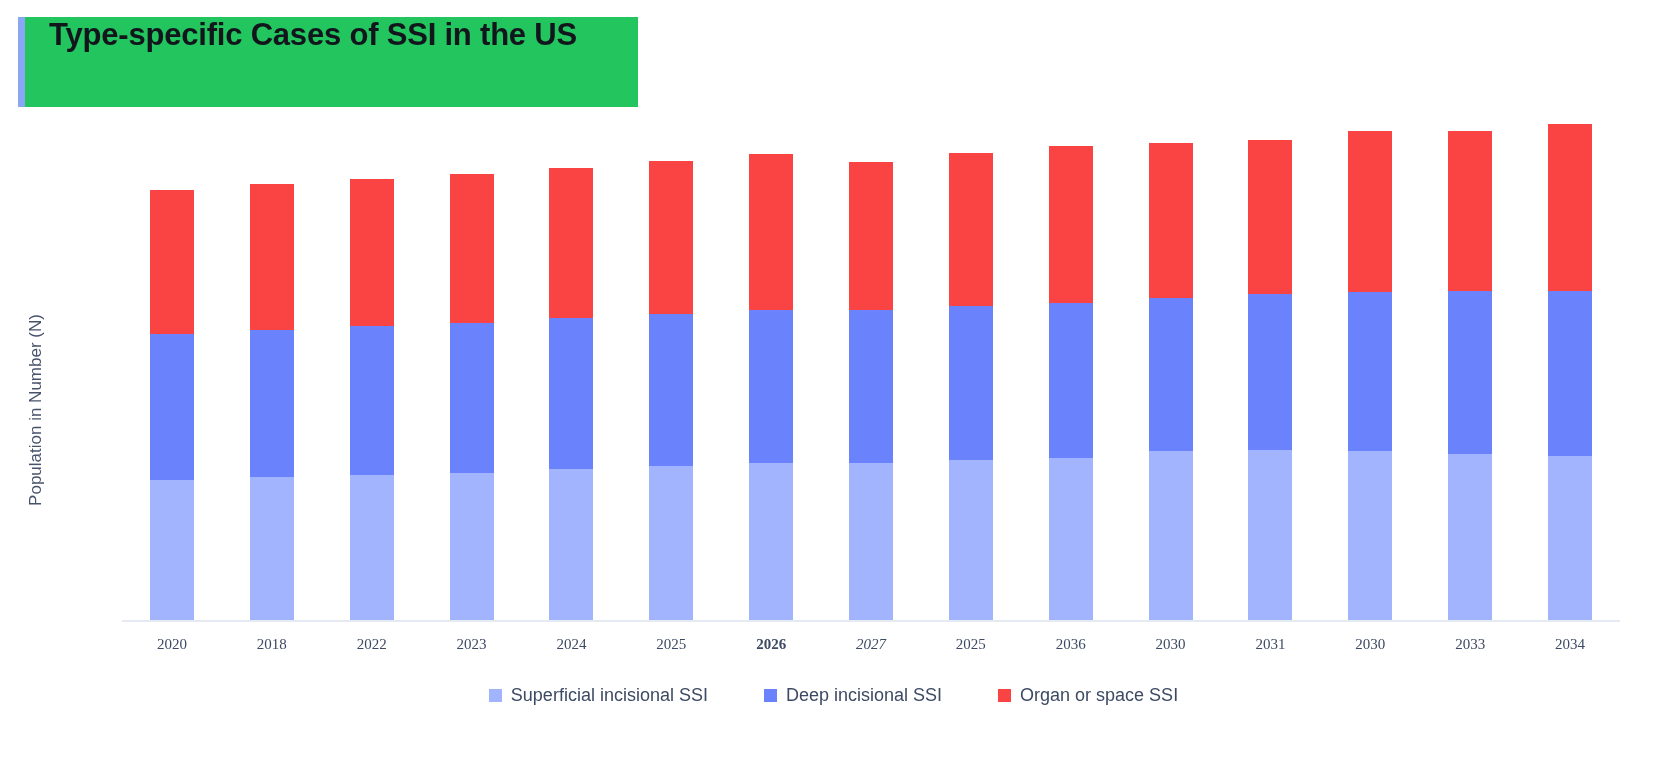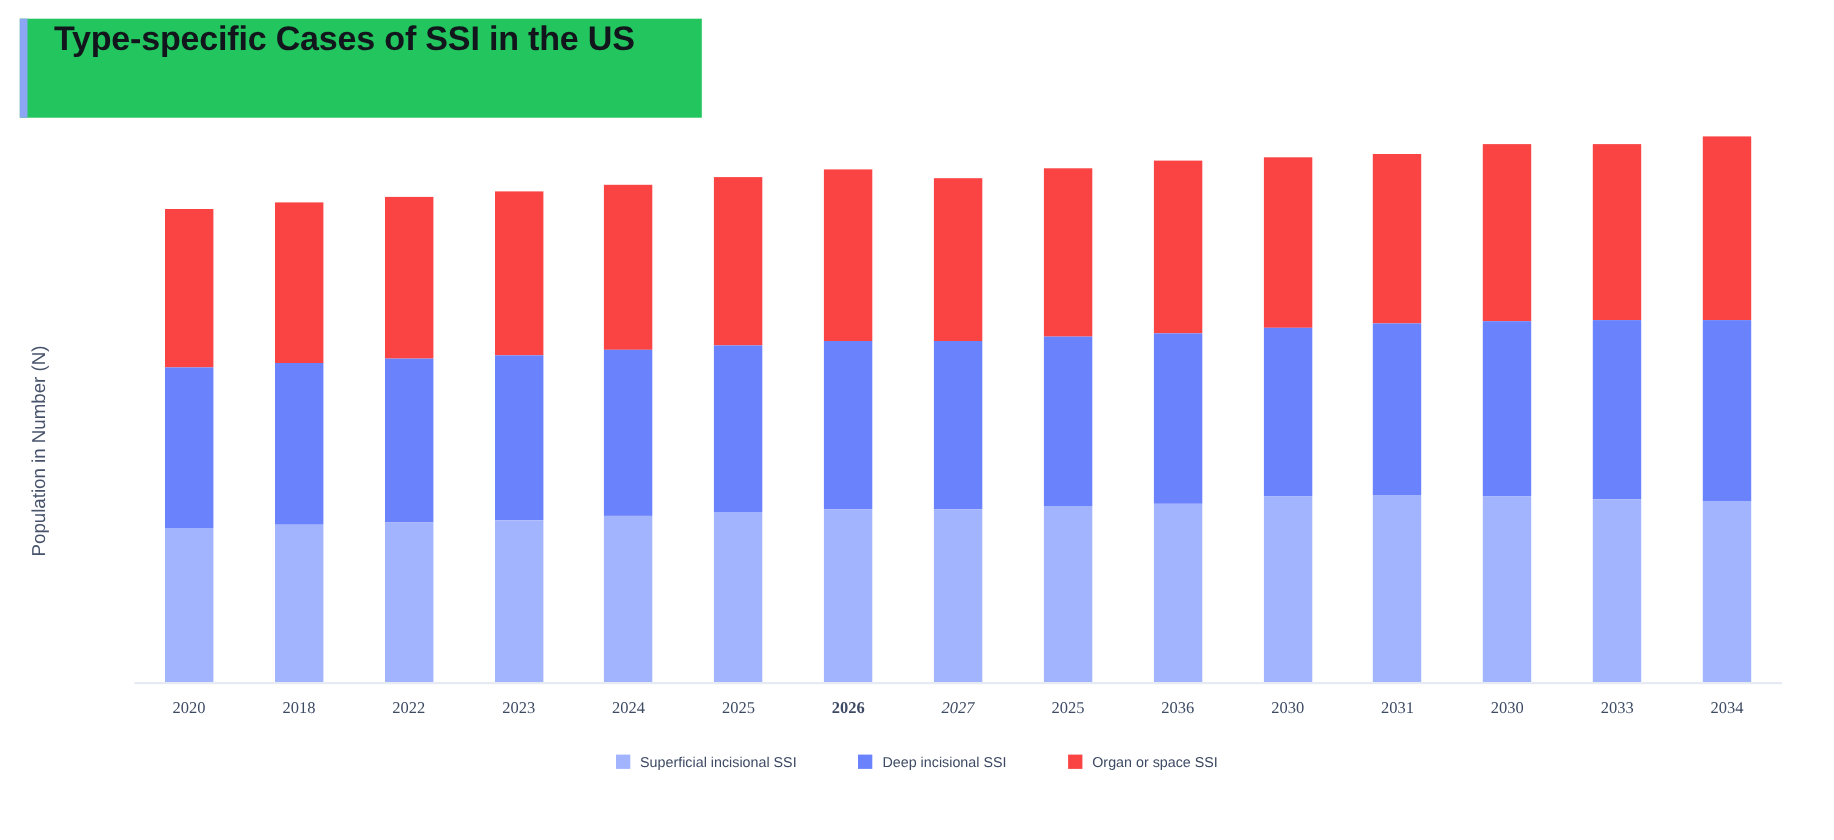--- a/index.html
+++ b/index.html
@@ -121,21 +121,21 @@
     align-items: center;
     gap: 9px;
   }
   .legend-swatch {
     width: 13px;
     height: 13px;
     flex: 0 0 auto;
     display: block;
   }
   .legend-label {
-    font-size: 13px;
+    font-size: 18px;
     color: #3d4a63;
     white-space: nowrap;
     text-align: right;
   }
 </style>
 </head>
 <body>
 
 <div id="title-block">
   <div id="title-accent"></div>

